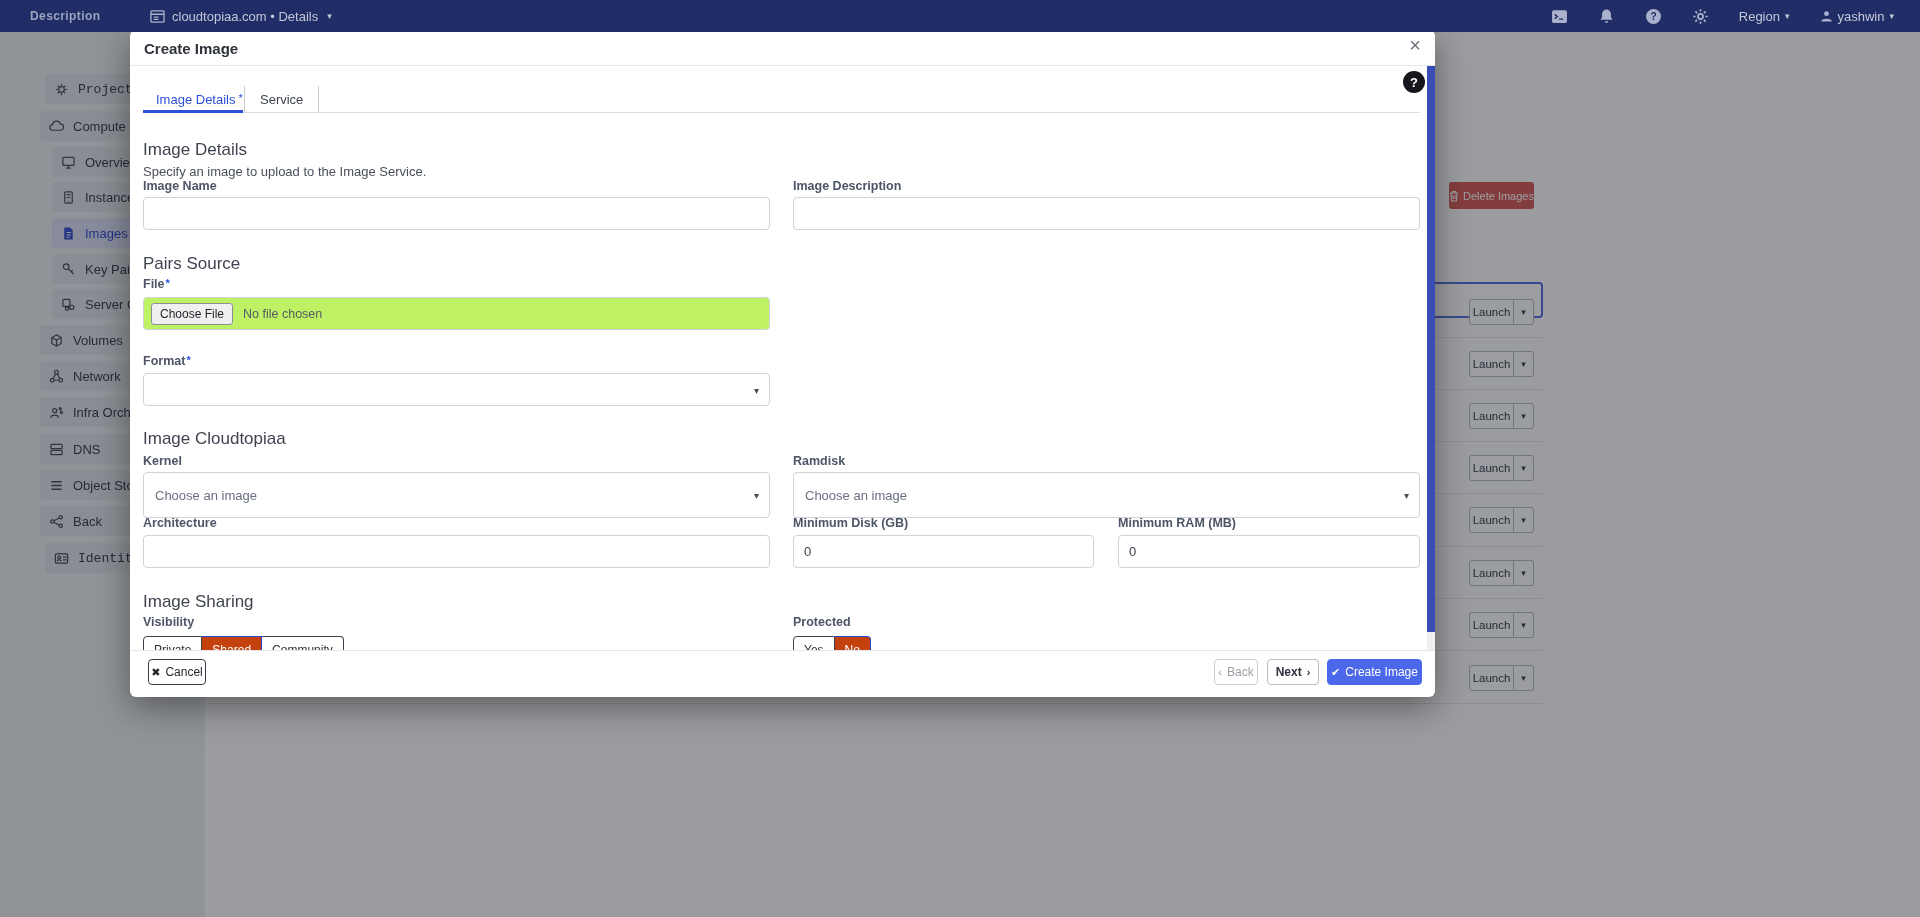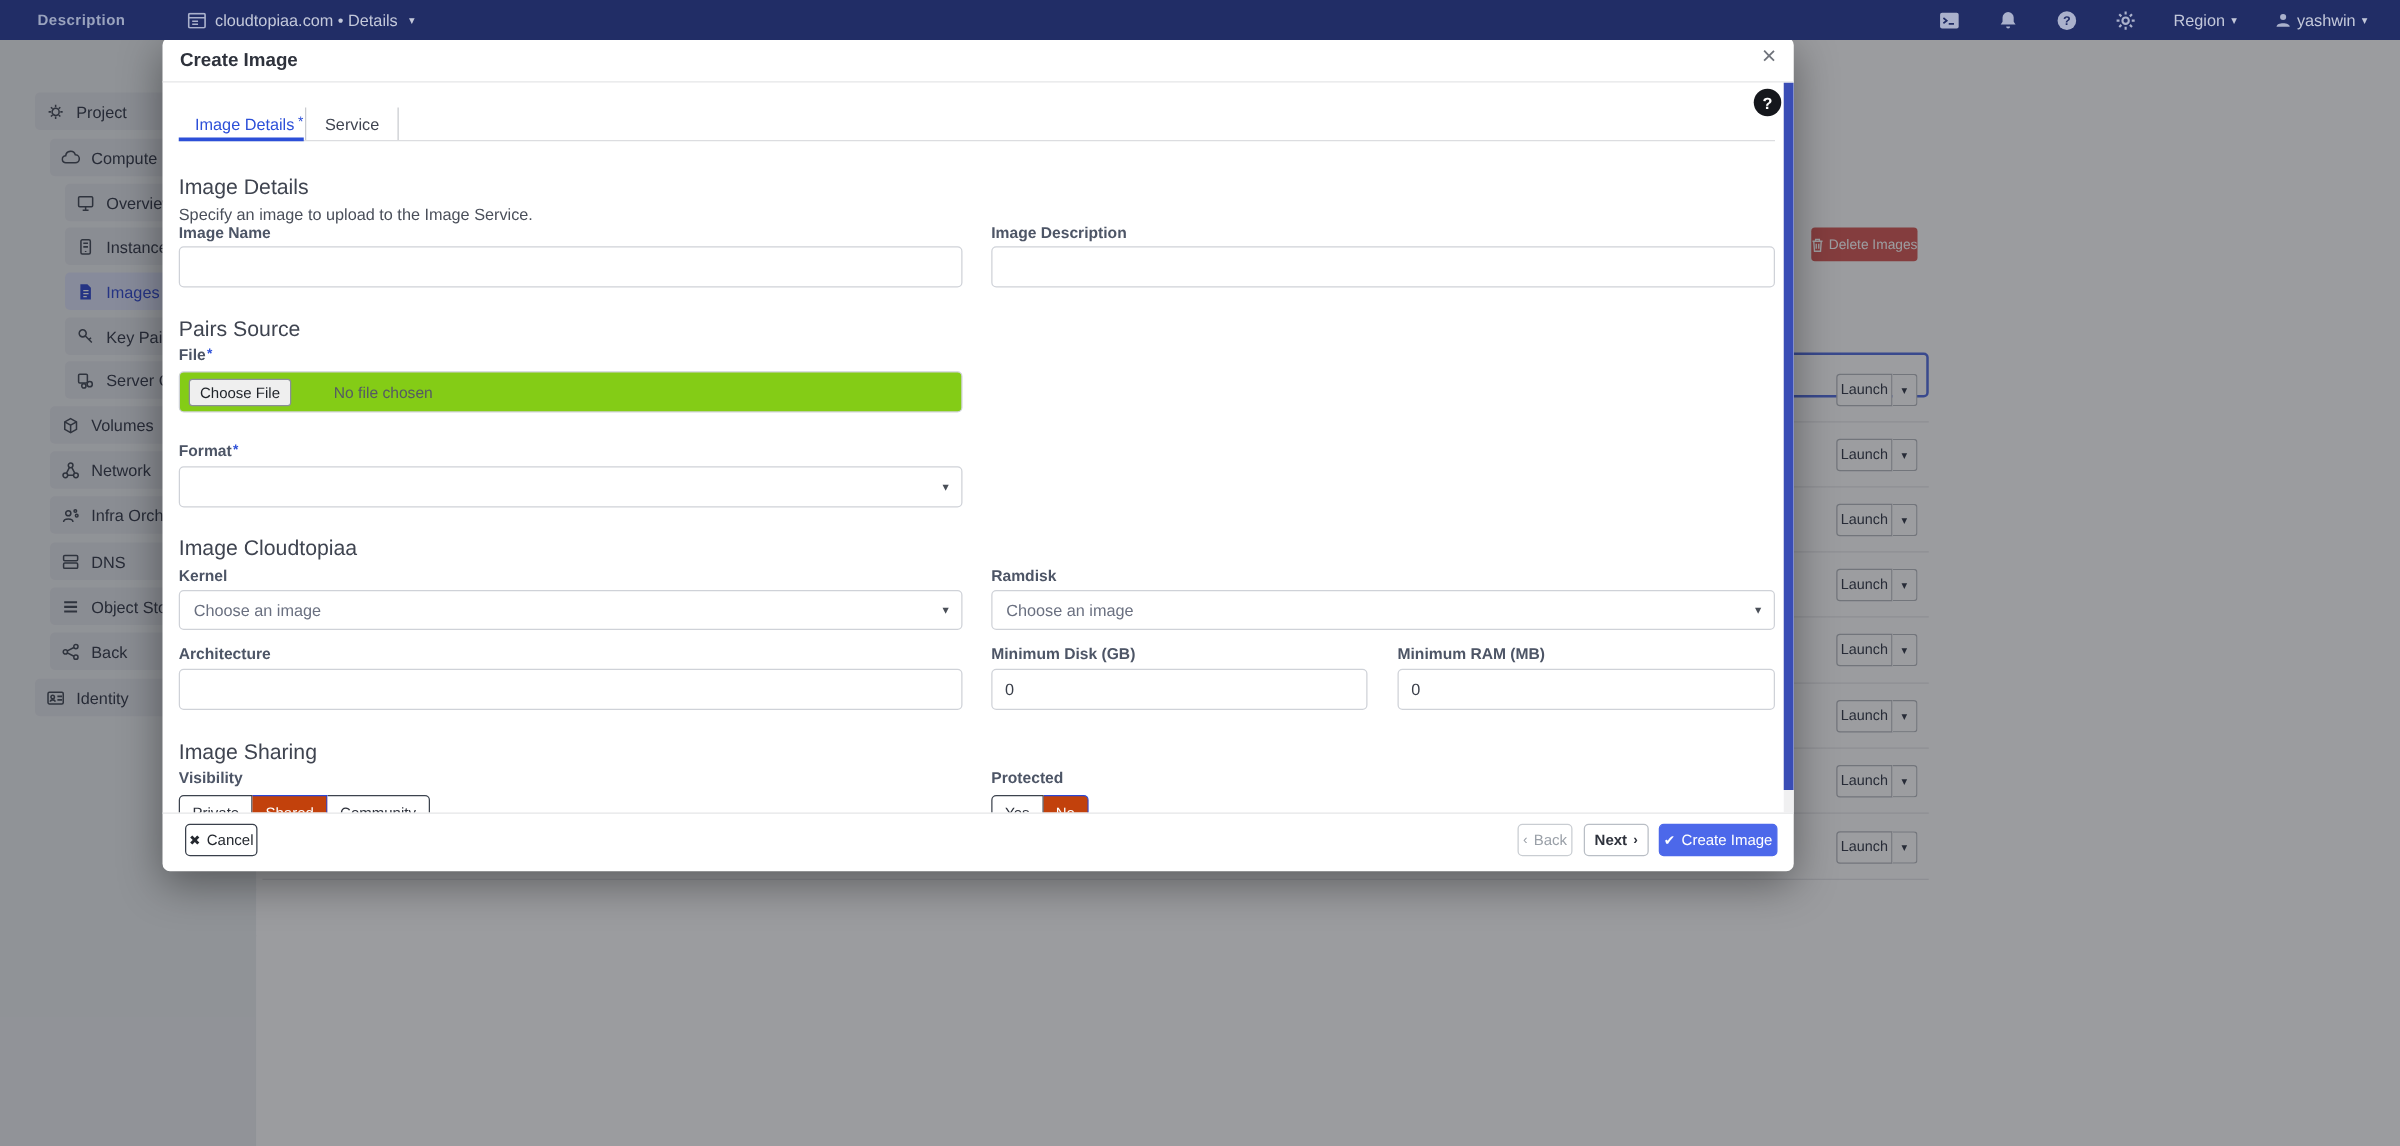--- a/index.html
+++ b/index.html
@@ -14,21 +14,21 @@
   .crumb .caret { font-size:9px; margin-left:2px; }
   .nav-right { margin-left:auto; display:flex; align-items:center; gap:30px; padding-right:26px; }
   .nav-ic { width:17px; height:17px; color:#aab1cc; cursor:pointer; }
   .nav-text { font-size:13px; color:#c3c8da; display:flex; align-items:center; gap:5px; cursor:pointer; }
   .nav-text .caret { font-size:9px; }
 
   
   .sidebar { position:absolute; top:32px; left:0; width:205px; height:885px; background:#eceef1; z-index:1; }
   .side-item { position:absolute; height:30px; border-radius:4px; background:#e2e4e9; display:flex; align-items:center; gap:9px; padding-left:9px; font-size:13px; color:#3c4250; cursor:pointer; }
   .side-item .ic { width:15px; height:15px; color:#4a505c; flex:0 0 auto; }
-  .side-item.lv0 { left:28px; width:164px; }
+  .side-item.lv0 { left:45px; width:164px;font-family:Liberation Mono, monospace; }
   .side-item.lv1 { left:40px; width:152px; }
   .side-item.lv2 { left:52px; width:140px; }
   .side-item.active { background:#dde2f7; color:#3950d0; }
   .side-item.active .ic { color:#3950d0; }
 
   
   .main { position:absolute; top:32px; left:205px; width:1715px; height:885px; background:#fdfdfd; z-index:1; }
   .btn-danger { position:absolute; left:1449px; top:150px; width:85px; height:27px; background:#d7605c; color:#fff; font-size:11px; border:none; border-radius:3px; display:flex; align-items:center; justify-content:center; gap:4px; cursor:pointer; }
   .filterbar { position:absolute; left:210px; top:250px; width:1333px; height:36px; border:2px solid #5b74e0; border-radius:4px; background:#fff; }
   .rowline { position:absolute; left:210px; width:1333px; height:1px; background:#e7e7ea; }
@@ -60,23 +60,23 @@
   .tab-sep { position:absolute; top:20px; width:1px; height:26px; background:#c9cbd0; }
   .tab-underline { position:absolute; left:13px; top:44px; width:100px; height:3px; background:#2c4fd8; }
   .tabs-line { position:absolute; left:13px; top:46px; width:1277px; height:1px; background:#dcdde0; }
 
   
   .sec-h { position:absolute; font-size:17px; color:#3f4450; }
   .sec-sub { position:absolute; font-size:13px; color:#4a4f5a; }
   .f-label { position:absolute; font-size:12.5px; font-weight:bold; color:#4d5566; }
   .req { color:#2c4fd8; font-size:11px; vertical-align:top; margin-left:1px; }
   .f-input { position:absolute; height:33px; border:1px solid #cfd2d8; border-radius:4px; background:#fff; font-size:13px; color:#3a3f4a; padding:0 10px; font-family:"Liberation Sans",sans-serif; }
-  .f-select { position:absolute; height:32px; border:1px solid #cfd2d8; border-radius:4px; background:#fff; font-size:13px; color:#6a7080; display:flex; align-items:center; padding:0 26px 0 11px; cursor:pointer; }
+  .f-select { position:absolute; height:46px; border:1px solid #cfd2d8; border-radius:4px; background:#fff; font-size:13px; color:#6a7080; display:flex; align-items:center; padding:0 26px 0 11px; cursor:pointer; }
   .sel-caret { position:absolute; right:10px; top:50%; transform:translateY(-50%); font-size:10px; color:#4a4f58; }
-  .filebox { position:absolute; height:33px; border:1px solid #cfd2d8; border-radius:4px; background:#84cc16; display:flex; align-items:center; cursor:pointer;gap:24px; }
+  .filebox { position:absolute; height:33px; border:1px solid #cfd2d8; border-radius:4px; background:#bef264; display:flex; align-items:center; cursor:pointer; }
   .choose-btn { margin-left:7px; height:22px; padding:0 8px; background:#efefef; border:1px solid #8a8f96; border-radius:3px; font-size:12px; color:#1f2329; display:flex; align-items:center; }
   .file-status { margin-left:10px; font-size:12.5px; color:#555a64; }
 
   
   .tgl-grp { position:absolute; top:570px; display:flex; height:27px; }
   .tgl { border:1px solid #3c434e; background:#fff; color:#2e323c; font-size:12px; display:flex; align-items:center; justify-content:center; padding:0 10px; cursor:pointer; border-left-width:0; }
   .tgl:first-child { border-left-width:1px; border-radius:4px 0 0 4px; }
   .tgl:last-child { border-radius:0 4px 4px 0; }
   .tgl.on { background:#c2410c; border-color:#2b46d3; color:#fff; }
 

